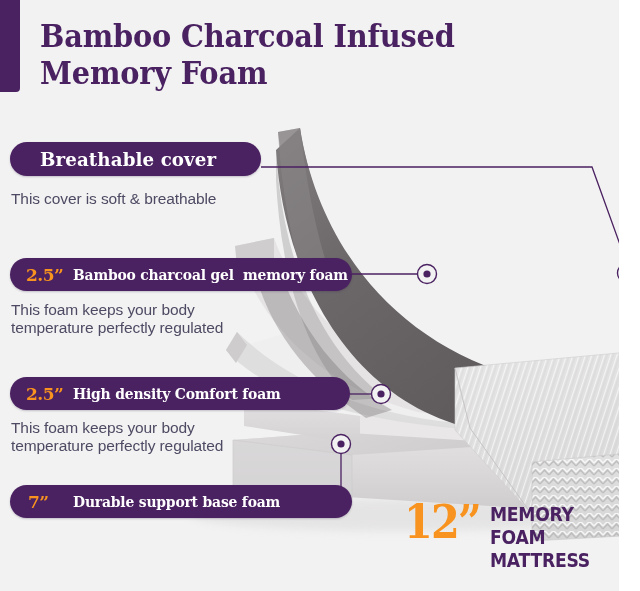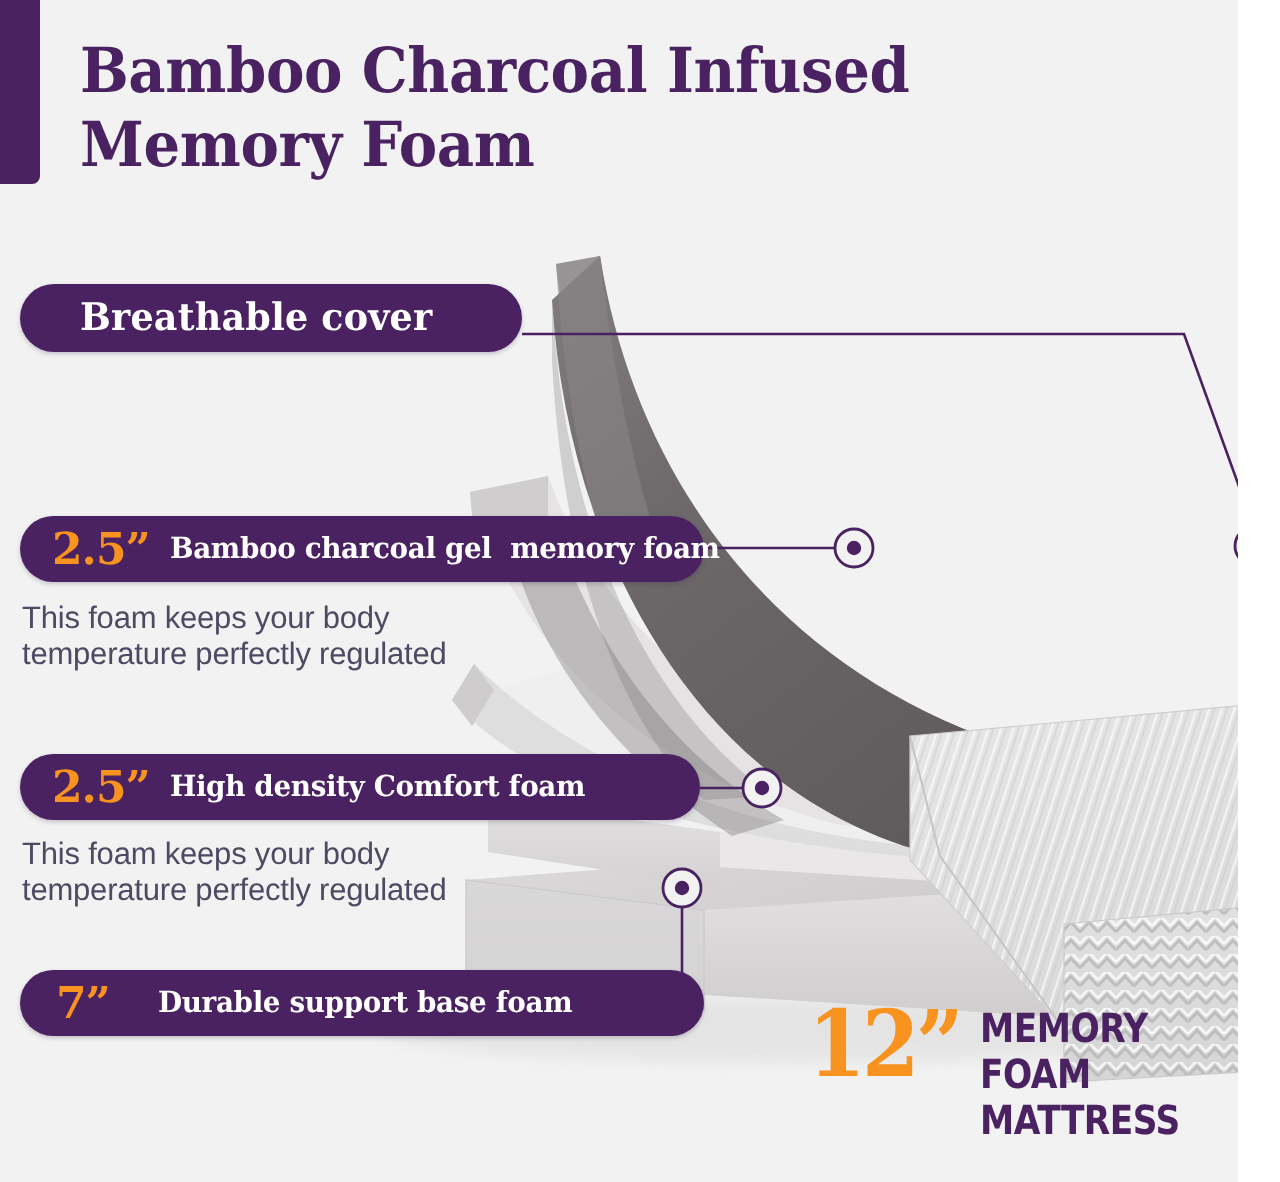--- a/index.html
+++ b/index.html
@@ -72,21 +72,21 @@
     color: #ffffff;
     font-family: "DejaVu Serif", serif;
     font-weight: bold;
     display: flex;
     align-items: center;
     white-space: pre;
     box-shadow: 0 1px 2px rgba(60,40,80,0.25);
   }
   .badge .inches {
     color: #f7931e;
-    font-size: 22px;
+    font-size: 17px;
     margin-right: 10px;
     letter-spacing: -0.5px;
     text-align: right;
   }
   .badge .btext {
     font-size: 14.5px;
     letter-spacing: -0.2px;
     transform: scaleX(0.96);
     transform-origin: left center;
   }
@@ -326,20 +326,21 @@
     </g>
   </svg>
 
   <div class="accent-bar"></div>
   <div class="title">Bamboo Charcoal Infused
 Memory Foam</div>
 
   <div class="badge" id="badge-1">
     <span class="btext">Breathable cover</span>
   </div>
+  <div class="desc" id="desc-1">This cover is soft &amp; breathable</div>
 
   <div class="badge" id="badge-2">
     <span class="inches">2.5”</span>
     <span class="btext">Bamboo charcoal gel  memory foam</span>
   </div>
   <div class="desc" id="desc-2">This foam keeps your body
 temperature perfectly regulated</div>
 
   <div class="badge" id="badge-3">
     <span class="inches">2.5”</span>

